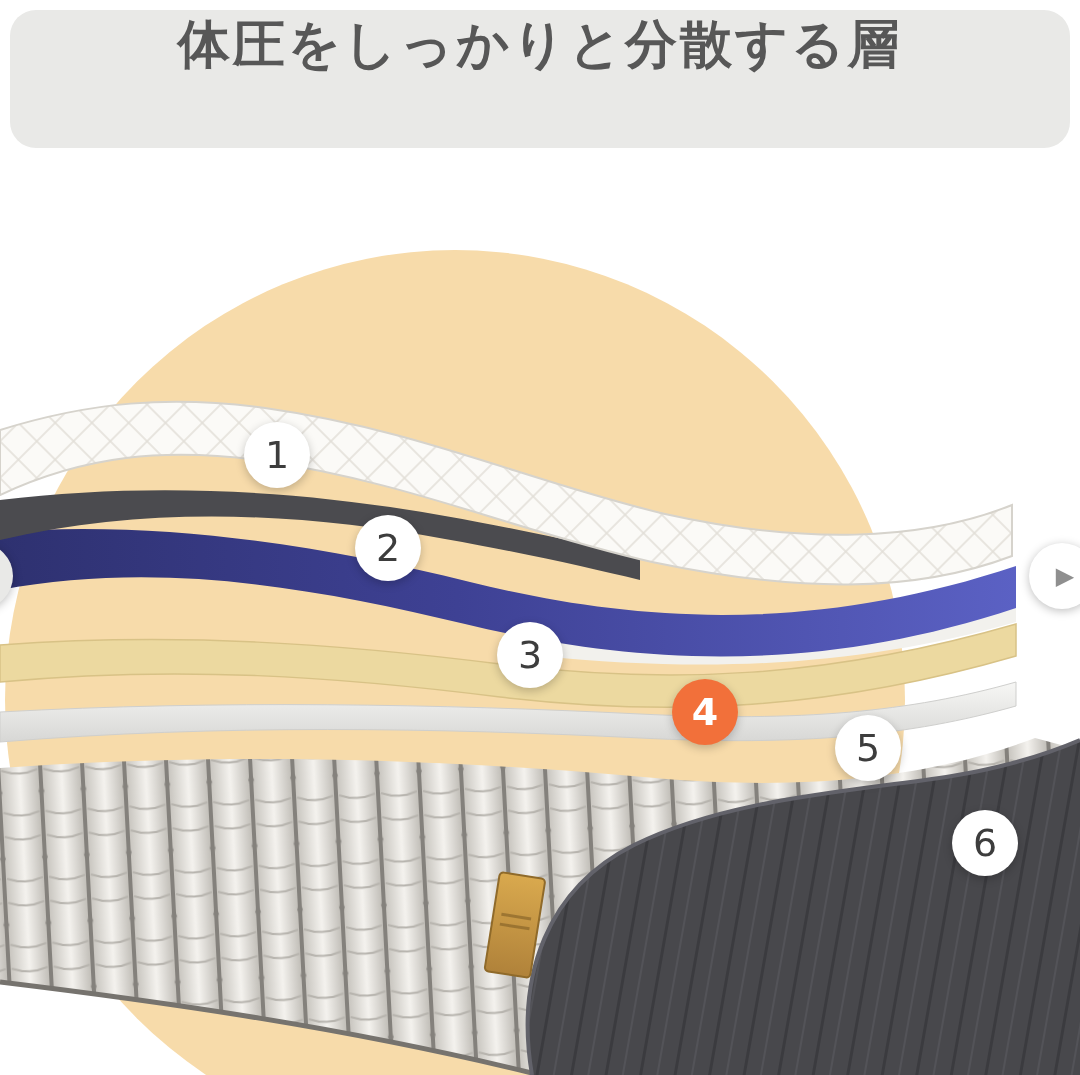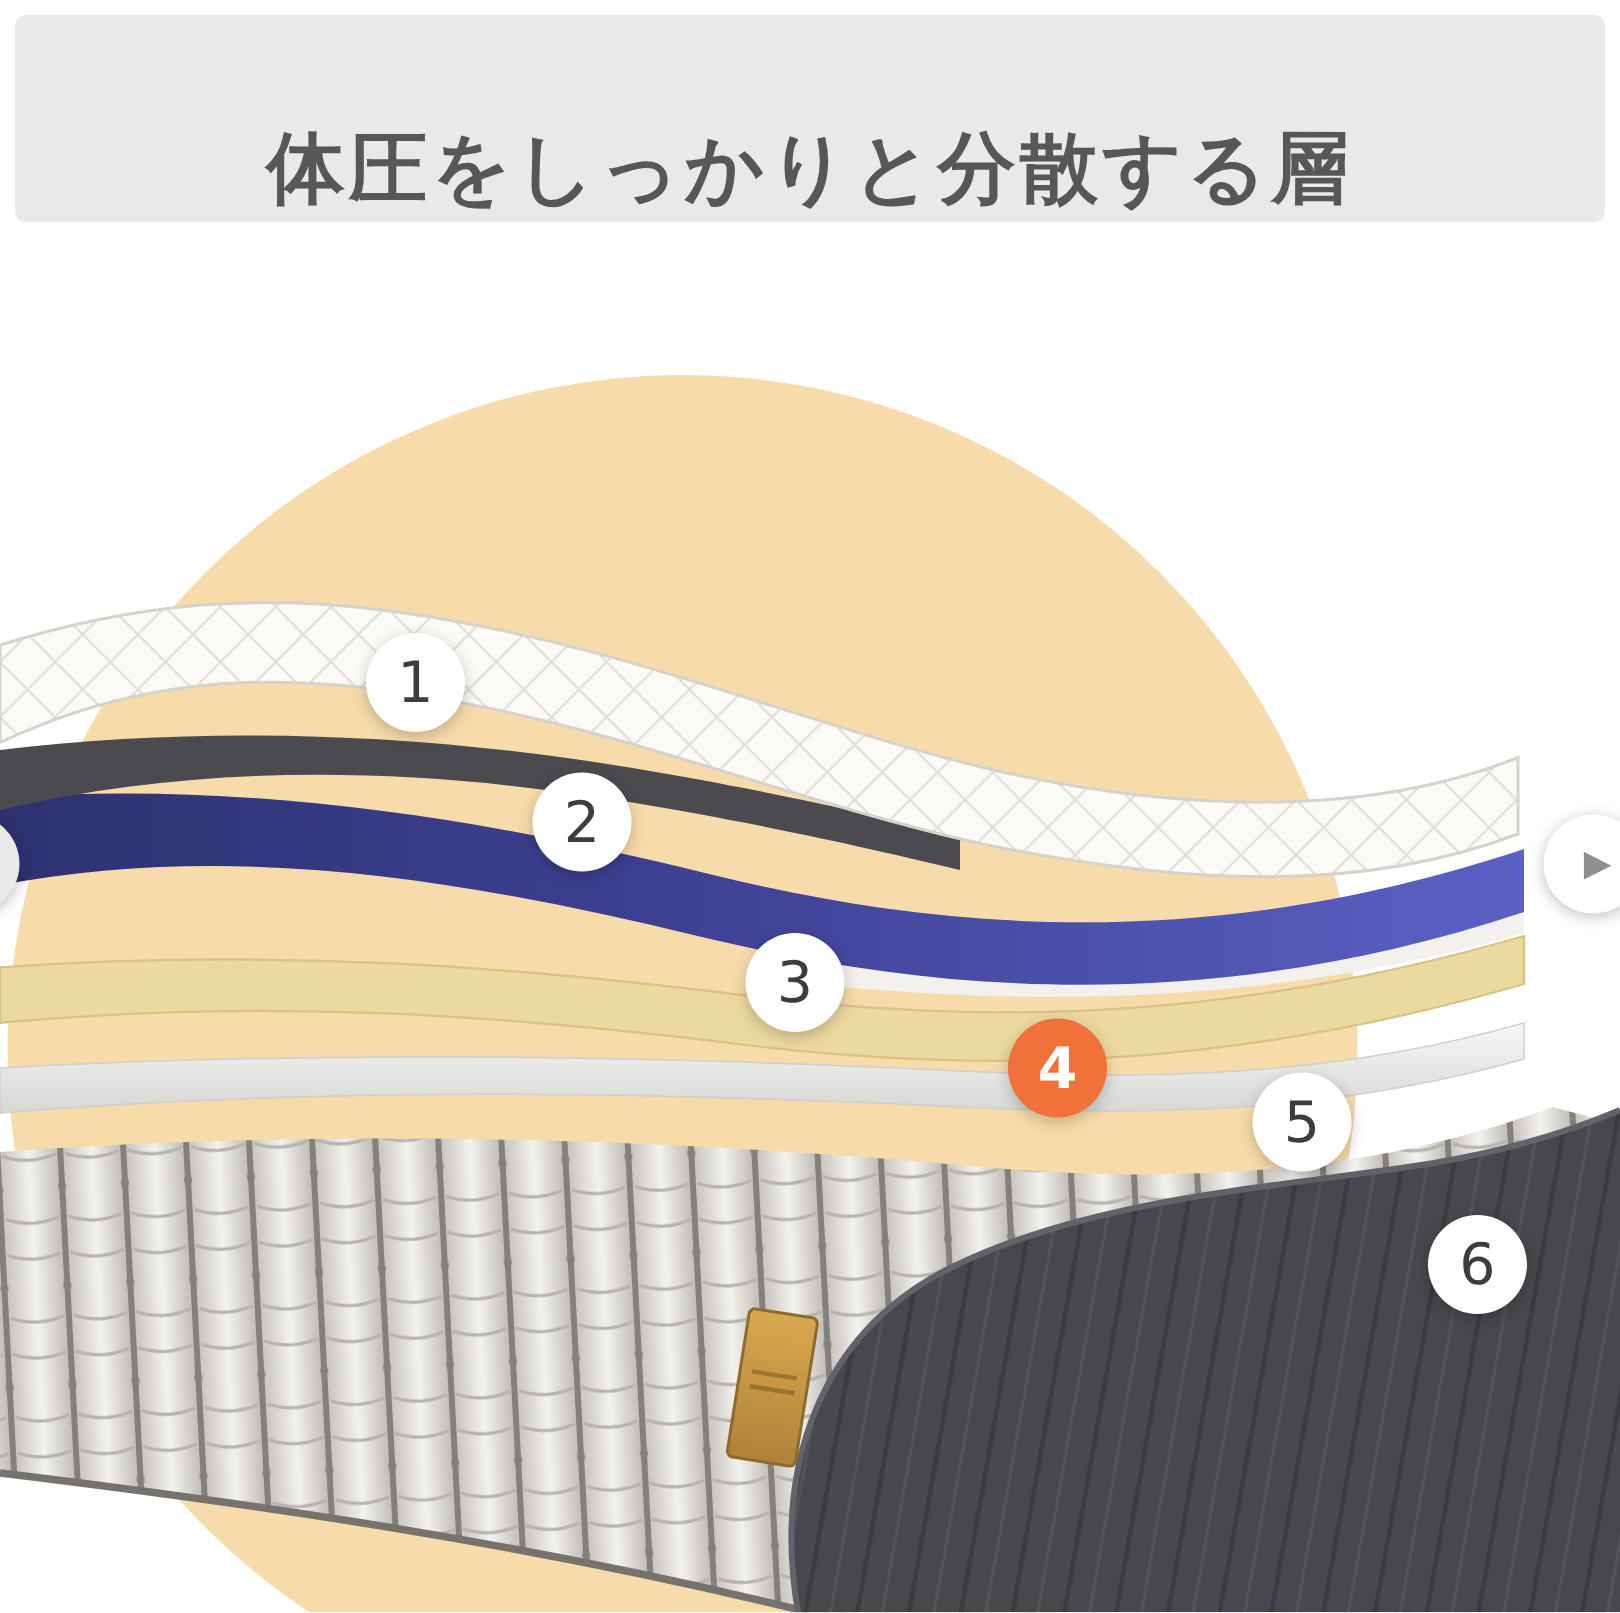--- a/index.html
+++ b/index.html
@@ -1,21 +1,21 @@
 <!DOCTYPE html>
 <html><head>
 <meta charset="utf-8">
 <style>
   html,body{margin:0;padding:0;background:#ffffff;}
   .stage{position:relative;width:1080px;height:1075px;background:#ffffff;overflow:hidden;
          font-family:"DejaVu Sans","Liberation Sans",sans-serif;}
 
   
   .banner{position:absolute;left:10px;top:10px;width:1060px;height:138px;background:#e9e9e7;
-          border-radius:7px;display:flex;align-items:flex-end;justify-content:center;}
+          border-radius:26px;display:flex;align-items:flex-start;justify-content:center;}
   .banner .title{font-size:52px;font-weight:700;color:#575757;letter-spacing:3px;}
 
   
   .art{position:absolute;left:0;top:0;width:1080px;height:1075px;}
 
   
   .badge{position:absolute;width:66px;height:66px;border-radius:50%;background:#ffffff;
          display:flex;align-items:center;justify-content:center;font-size:38px;color:#3d3d3d;
          box-shadow:0 3px 10px rgba(0,0,0,.22);}
   .badge.accent{background:#f2703a;color:#ffffff;font-weight:700;}

